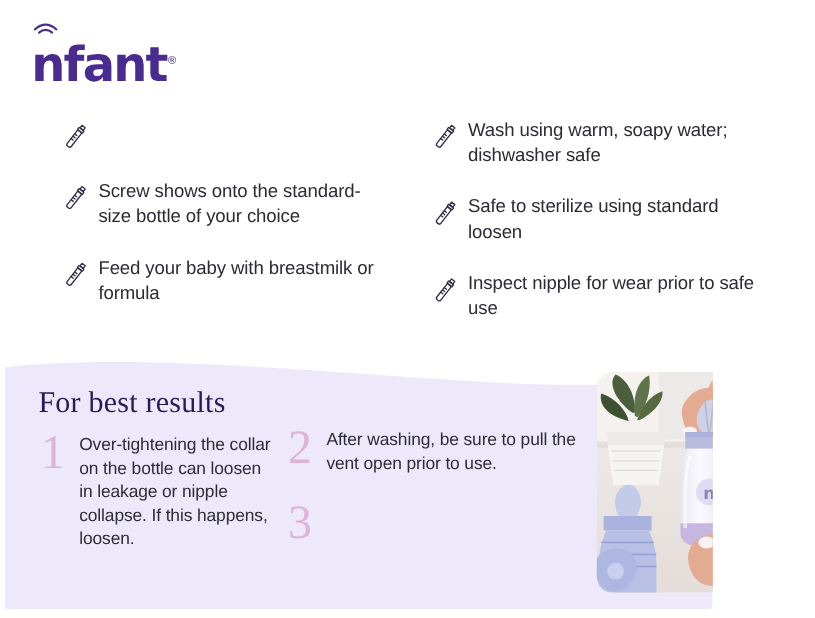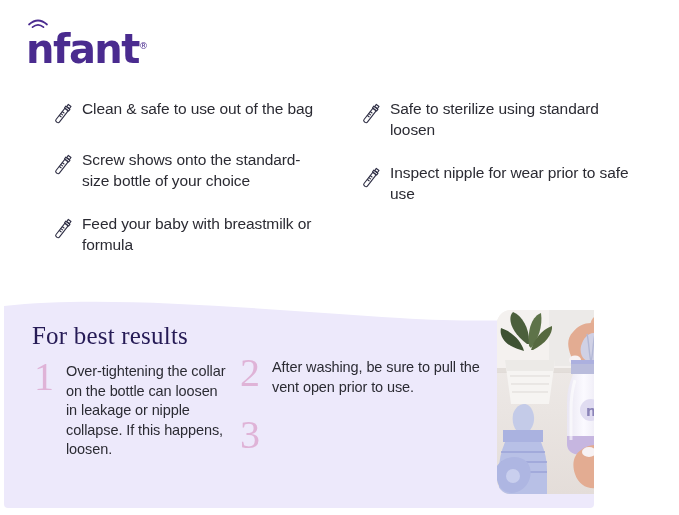--- a/index.html
+++ b/index.html
@@ -26,21 +26,21 @@
     top: 20px;
     width: 160px;
     height: 48px;
   }
   #logo-wordmark {
     font-family: "DejaVu Sans", sans-serif;
     font-size: 40px;
     font-weight: bold;
     letter-spacing: -1.5px;
     color: #4a2b8f;
-    line-height: 52px;
+    line-height: 62px;
     position: relative;
     display: inline-block;
   }
   #logo-reg {
     font-size: 9px;
     vertical-align: super;
     color: #4a2b8f;
     letter-spacing: 0;
     font-weight: normal;
   }
@@ -180,21 +180,20 @@
         <span class="feature-icon">
           <svg width="26" height="26" viewBox="0 0 26 26">
             <g transform="rotate(38 13 13)" fill="none" stroke="#2f2f45" stroke-width="1.1" stroke-linejoin="round" stroke-linecap="round">
               <path d="M11.3 2.2 h3.4 v2.6 h-3.4 z"></path>
               <path d="M10.4 5.1 h5.2 v2.0 h-5.2 z"></path>
               <path d="M10.9 7.4 h4.2 v14.2 a1.6 1.6 0 0 1 -1.6 1.6 h-1.0 a1.6 1.6 0 0 1 -1.6 -1.6 z"></path>
               <path d="M11.1 11.6 h2.1 M11.1 14.0 h2.1 M11.1 16.4 h2.1"></path>
             </g>
           </svg>
         </span>
-        <span class="feature-text">Clean &amp; safe to use out of the bag</span>
       </div>
 
       <div class="feature-item">
         <span class="feature-icon">
           <svg width="26" height="26" viewBox="0 0 26 26">
             <g transform="rotate(38 13 13)" fill="none" stroke="#2f2f45" stroke-width="1.1" stroke-linejoin="round" stroke-linecap="round">
               <path d="M11.3 2.2 h3.4 v2.6 h-3.4 z"></path>
               <path d="M10.4 5.1 h5.2 v2.0 h-5.2 z"></path>
               <path d="M10.9 7.4 h4.2 v14.2 a1.6 1.6 0 0 1 -1.6 1.6 h-1.0 a1.6 1.6 0 0 1 -1.6 -1.6 z"></path>
               <path d="M11.1 11.6 h2.1 M11.1 14.0 h2.1 M11.1 16.4 h2.1"></path>
@@ -215,20 +214,33 @@
             </g>
           </svg>
         </span>
         <span class="feature-text">Feed your baby with breastmilk or formula</span>
       </div>
 
     </div>
 
     <div class="feature-col">
 
+      <div class="feature-item">
+        <span class="feature-icon">
+          <svg width="26" height="26" viewBox="0 0 26 26">
+            <g transform="rotate(38 13 13)" fill="none" stroke="#2f2f45" stroke-width="1.1" stroke-linejoin="round" stroke-linecap="round">
+              <path d="M11.3 2.2 h3.4 v2.6 h-3.4 z"></path>
+              <path d="M10.4 5.1 h5.2 v2.0 h-5.2 z"></path>
+              <path d="M10.9 7.4 h4.2 v14.2 a1.6 1.6 0 0 1 -1.6 1.6 h-1.0 a1.6 1.6 0 0 1 -1.6 -1.6 z"></path>
+              <path d="M11.1 11.6 h2.1 M11.1 14.0 h2.1 M11.1 16.4 h2.1"></path>
+            </g>
+          </svg>
+        </span>
+        <span class="feature-text">Wash using warm, soapy water; dishwasher safe</span>
+      </div>
 
       <div class="feature-item">
         <span class="feature-icon">
           <svg width="26" height="26" viewBox="0 0 26 26">
             <g transform="rotate(38 13 13)" fill="none" stroke="#2f2f45" stroke-width="1.1" stroke-linejoin="round" stroke-linecap="round">
               <path d="M11.3 2.2 h3.4 v2.6 h-3.4 z"></path>
               <path d="M10.4 5.1 h5.2 v2.0 h-5.2 z"></path>
               <path d="M10.9 7.4 h4.2 v14.2 a1.6 1.6 0 0 1 -1.6 1.6 h-1.0 a1.6 1.6 0 0 1 -1.6 -1.6 z"></path>
               <path d="M11.1 11.6 h2.1 M11.1 14.0 h2.1 M11.1 16.4 h2.1"></path>
             </g>

